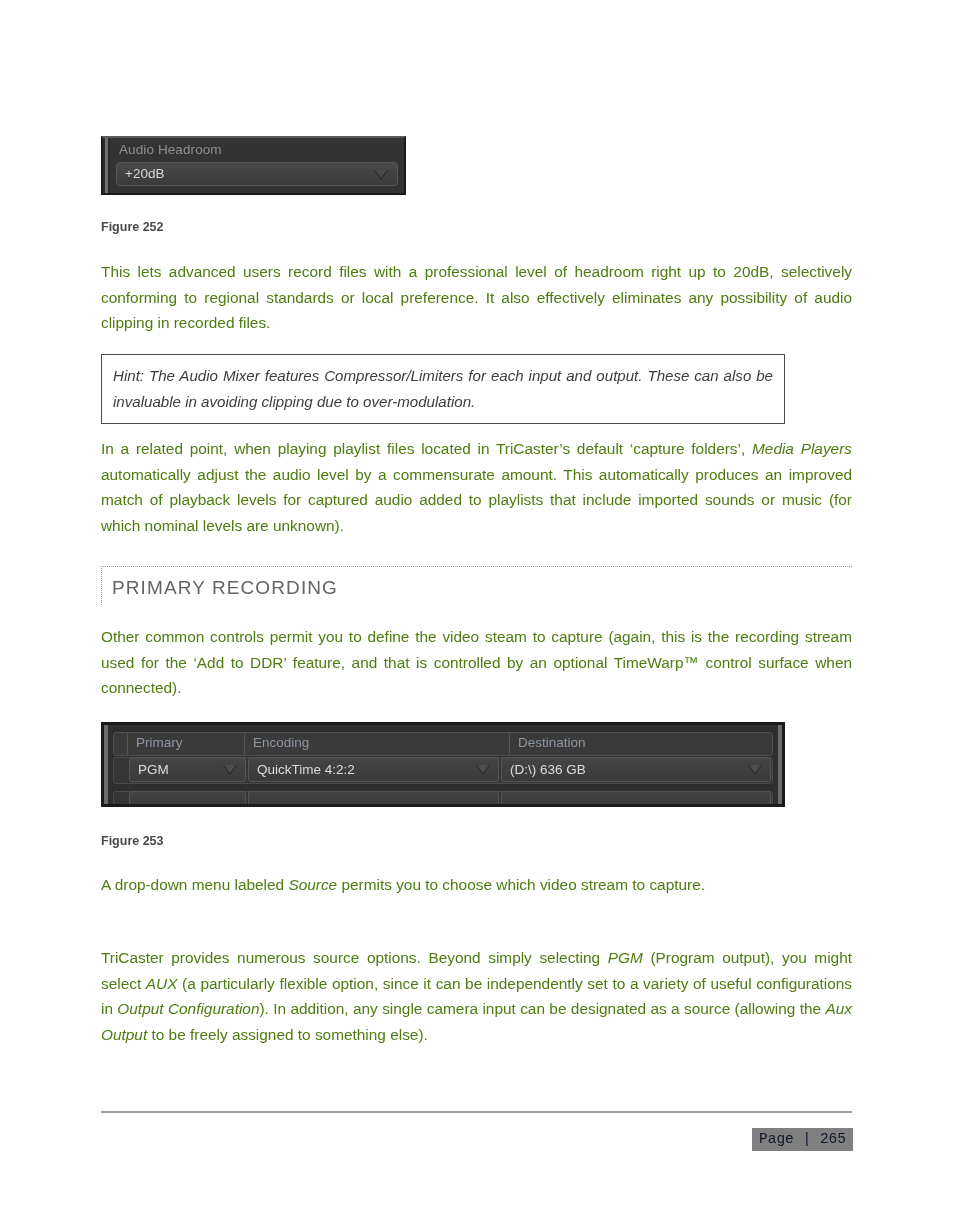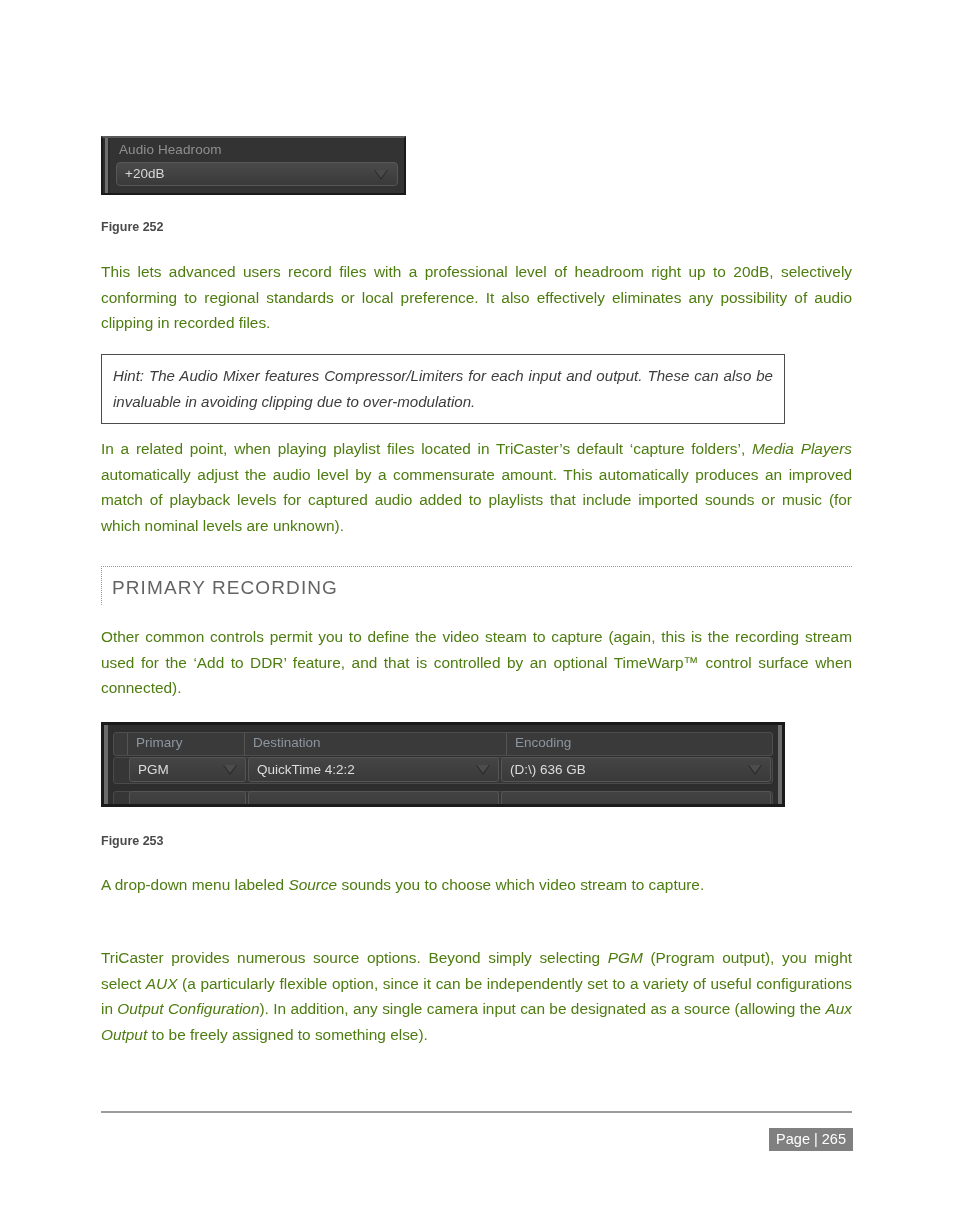--- a/index.html
+++ b/index.html
@@ -321,24 +321,24 @@
     top: 1111px;
     width: 751px;
     height: 2px;
     background: #9c9c9c;
   }
   .page-badge {
     position: absolute;
     right: 101px;
     top: 1128px;
     background: #808080;
-    color: #ffffff;
+    color: #0f172a;
     font-size: 14.5px;
     padding: 3px 7px 4px 7px;
-    font-family: Liberation Sans, sans-serif;
+    font-family: Liberation Mono, monospace;
     white-space: nowrap;
   }
 </style>
 </head>
 <body>
 
 <div class="page">
 
   <div class="fig252">
     <div class="innerleft"></div>
@@ -368,22 +368,22 @@
   <div class="para" id="p3">Other common controls permit you to define the video steam to capture (again, this is the recording stream used for the ‘Add to DDR’ feature, and that is controlled by an optional TimeWarp™ control surface when connected).</div>
 
   <div class="fig253">
     <div class="edge-left"></div>
     <div class="edge-right"></div>
     <div class="rec-inner">
 
       <div class="rec-header">
         <div class="spacer-cell"></div>
         <div class="hcell hc-primary">Primary</div>
+        <div class="hcell hc-encoding">Encoding</div>
         <div class="hcell hc-dest">Destination</div>
-        <div class="hcell hc-encoding">Encoding</div>
       </div>
 
       <div class="rec-row">
         <div class="spacer-cell"></div>
         <div class="rec-cell rc-primary">
           <span class="rc-val">PGM</span>
           <span class="rc-arrow"></span>
         </div>
         <div class="rec-cell rc-encoding">
           <span class="rc-val">QuickTime 4:2:2</span>
@@ -400,20 +400,20 @@
         <div class="rec-cell rc-primary"></div>
         <div class="rec-cell rc-encoding"></div>
         <div class="rec-cell rc-dest"></div>
       </div>
 
     </div>
   </div>
 
   <div class="caption" id="cap253">Figure 253</div>
 
-  <div class="para nojust" id="p4"><span>A drop-down menu labeled </span><i>Source</i><span> sounds you to choose which video stream to capture.</span></div>
+  <div class="para nojust" id="p4"><span>A drop-down menu labeled </span><i>Source</i><span> permits you to choose which video stream to capture.</span></div>
 
   <div class="para" id="p5"><span>TriCaster provides numerous source options.  Beyond simply selecting </span><i>PGM</i><span> (Program output), you might select </span><i>AUX</i><span> (a particularly flexible option, since it can be independently set to a variety of useful configurations in </span><i>Output Configuration</i><span>).  In addition, any single camera input can be designated as a source (allowing the </span><i>Aux Output</i><span> to be freely assigned to something else).</span></div>
 
   <div class="footer-rule"></div>
   <div class="page-badge">Page | 265</div>
 
 </div>
 
 </body></html>

